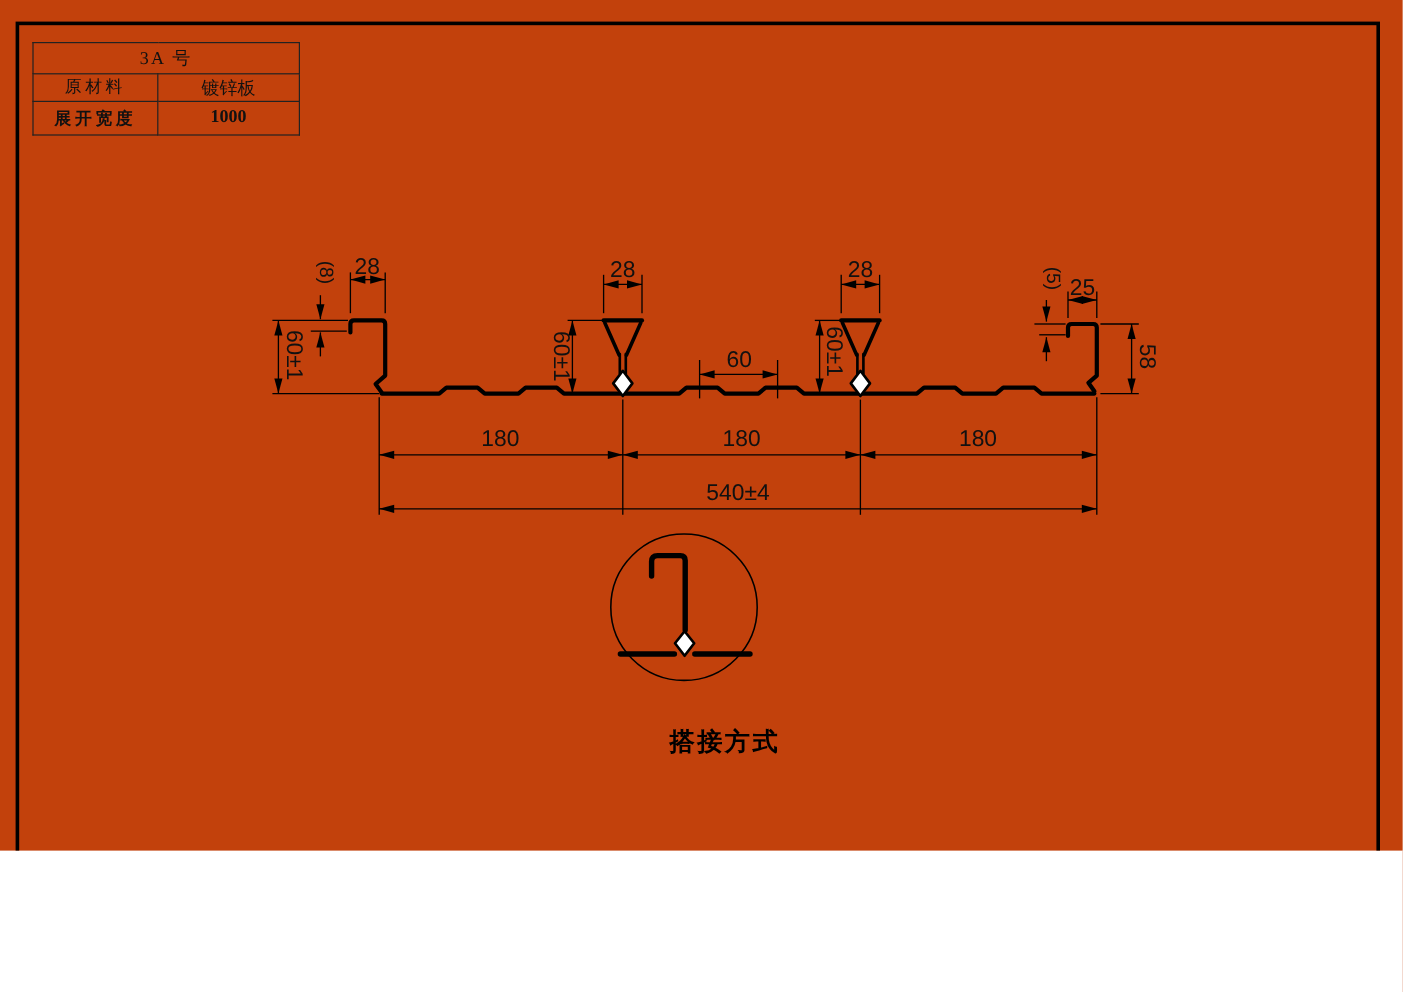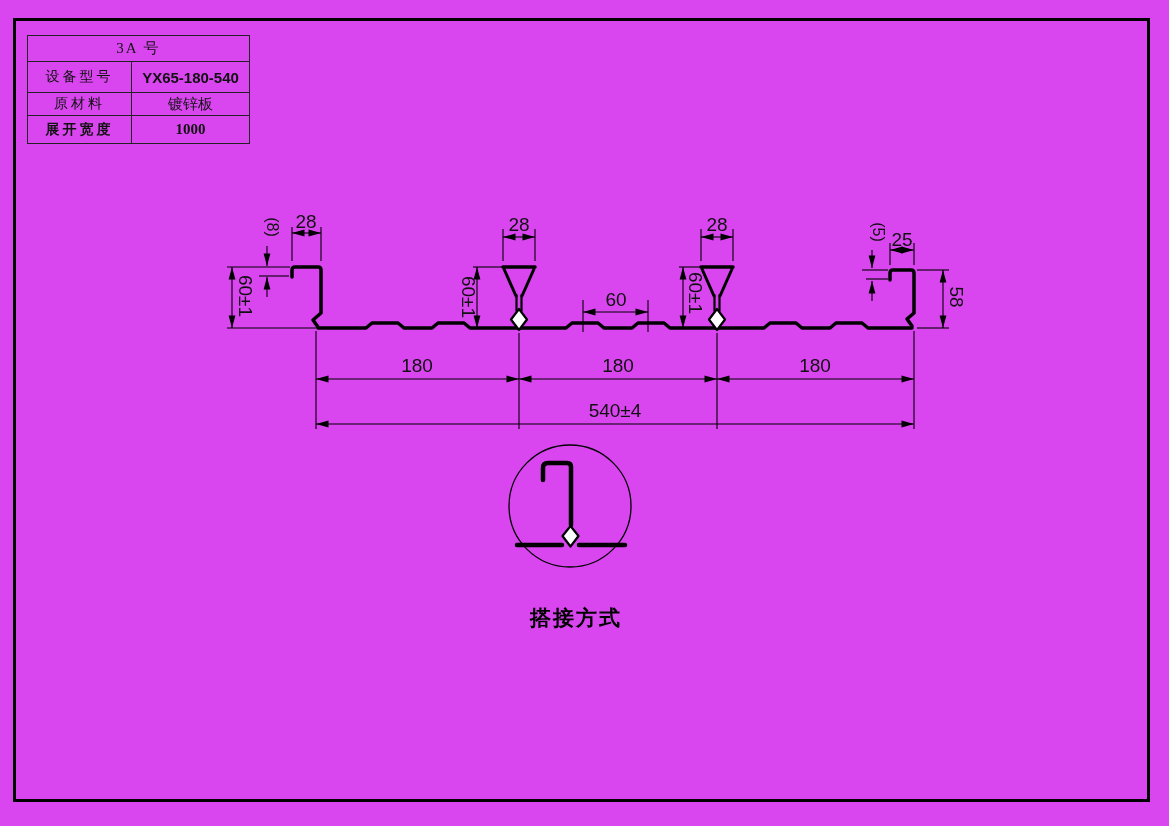--- a/index.html
+++ b/index.html
@@ -1,55 +1,51 @@
 <!DOCTYPE html>
 <html><head>
 <meta charset="utf-8">
 <style>
   html,body{margin:0;padding:0;background:#fff;}
-  .page{position:relative;width:1169px;height:826px;background:#d946ef;overflow:hidden;
+  .page{position:relative;width:1169px;height:709px;background:#c2410c;overflow:hidden;
         font-family:"Liberation Sans",sans-serif;}
   .sheet-border{position:absolute;left:13px;top:18px;width:1137px;height:784px;
         border:3px solid #000;box-sizing:border-box;}
   
   .spec{position:absolute;left:27px;top:35px;border-collapse:collapse;table-layout:fixed;
         font-family:"Liberation Serif",serif;color:#111;}
   .spec td{border:1.5px solid #222;text-align:center;vertical-align:middle;padding:0;
         overflow:visible;white-space:nowrap;}
   .spec .lbl{width:103px;font-size:14px;letter-spacing:3px;}
   .spec .val{width:117px;font-size:15px;}
   .spec .title-cell{font-size:15px;letter-spacing:2px;height:25px;}
   .row-model{height:31px;}
   .row-mat{height:23px;}
   .row-thk{height:23px;}
   .row-wid{height:28px;font-weight:bold;}
   .model-val{font-family:"Liberation Sans",sans-serif;font-weight:bold;font-size:19px;
         letter-spacing:0;}
   
   .dim{font-family:"Liberation Sans",sans-serif;font-size:19px;fill:#111;}
   .dim-s{font-family:"Liberation Sans",sans-serif;font-size:16px;fill:#111;}
-  .caption{position:absolute;left:516px;top:604px;width:120px;text-align:center;
+  .caption{position:absolute;left:544px;top:604px;width:120px;text-align:center;
         font-family:"Liberation Serif",serif;font-weight:700;font-size:21px;
         letter-spacing:2px;color:#000;}
   svg{position:absolute;left:0;top:0;}
 </style>
 </head>
 <body>
 
 <div class="page">
   <div class="sheet-border"></div>
 
   <table class="spec">
     <tbody>
         <tr>
       <td colspan="2" class="title-cell">3A  号</td>
-    </tr>
-    <tr class="row-model">
-      <td class="lbl">设备型号</td>
-      <td class="val model-val">YX65-180-540</td>
     </tr>
     <tr class="row-mat">
       <td class="lbl">原材料</td>
       <td class="val">镀锌板</td>
     </tr>
     <tr class="row-wid">
       <td class="lbl">展开宽度</td>
       <td class="val">1000</td>
     </tr>
   </tbody>

